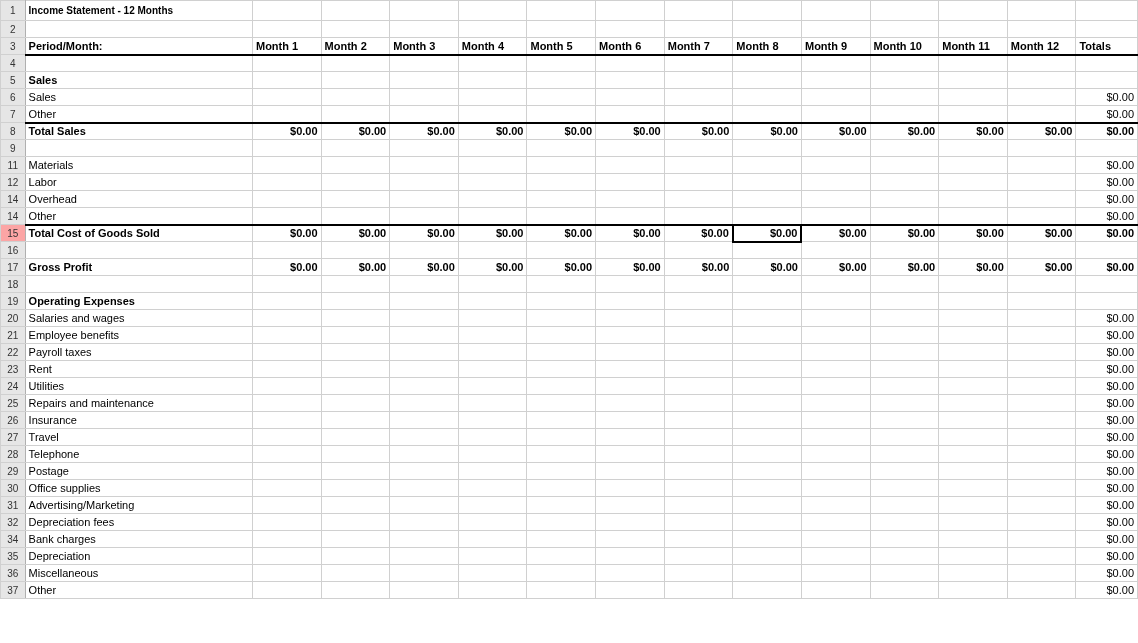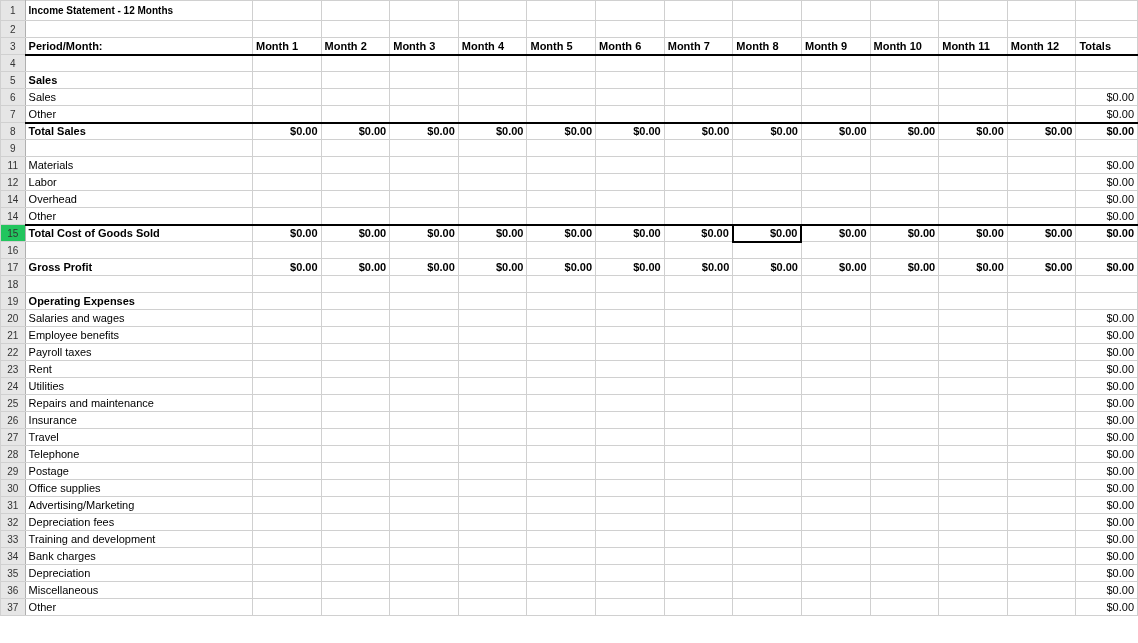--- a/index.html
+++ b/index.html
@@ -45,21 +45,21 @@
   .title { font-weight: bold; font-size: 10px; }
   .hdr { font-weight: bold; font-size: 11px; }
   .bold { font-weight: bold; }
   .italic { font-style: italic; }
   .right { text-align: right; }
   .underlineRow td:not(.rowhead) { border-bottom: 2px solid #000; }
   .activeCell {
     border: 2px solid #000 !important;
     position: relative;
   }
-  .selectedRowHead { background: #22c55e; }
+  .selectedRowHead { background: #fca5a5; }
 </style>
 </head>
 <body>
 
 <div class="sheet">
 <table>
 <colgroup>
   <col class="rowhead">
   <col class="colA">
   <col class="colM">
@@ -598,37 +598,20 @@
           <td></td>
           <td></td>
           <td></td>
           <td></td>
           <td></td>
           <td></td>
           <td></td>
           <td class="right">$0.00</td>
         </tr>
         <tr>
-          <td class="rowhead">33</td>
-          <td> Training and development</td>
-          <td></td>
-          <td></td>
-          <td></td>
-          <td></td>
-          <td></td>
-          <td></td>
-          <td></td>
-          <td></td>
-          <td></td>
-          <td></td>
-          <td></td>
-          <td></td>
-          <td class="right">$0.00</td>
-        </tr>
-        <tr>
           <td class="rowhead">34</td>
           <td> Bank charges</td>
           <td></td>
           <td></td>
           <td></td>
           <td></td>
           <td></td>
           <td></td>
           <td></td>
           <td></td>

